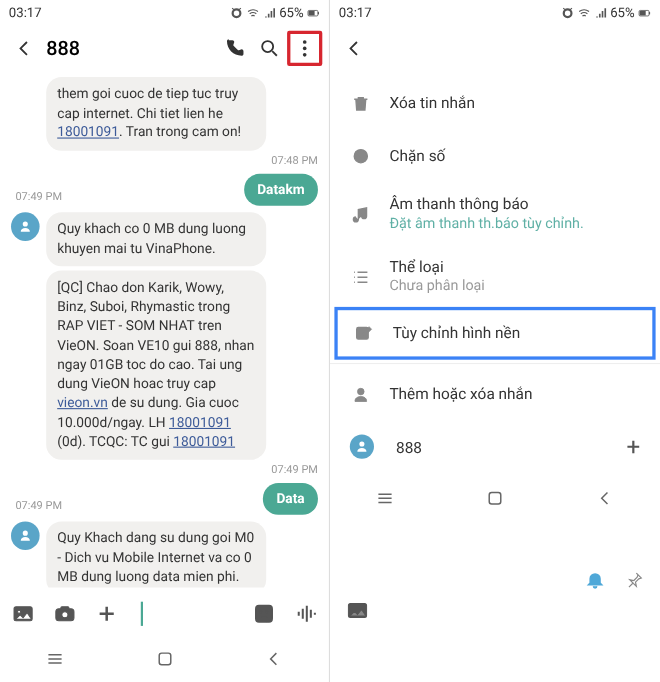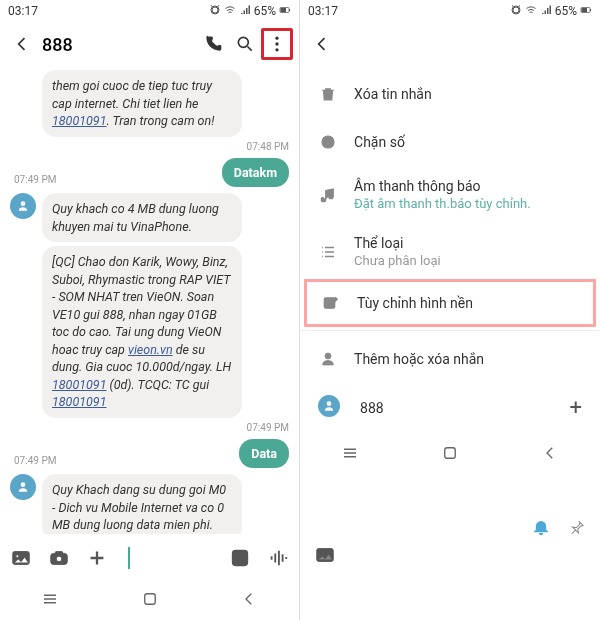--- a/index.html
+++ b/index.html
@@ -23,21 +23,21 @@
   
   .statusbar {
     height: 22px;
     display: flex;
     align-items: center;
     justify-content: space-between;
     padding: 0 8px;
     font-size: 12px;
     color: #333;
   }
-  .statusbar .right { display: flex; align-items: flex-start; gap: 3px; }
+  .statusbar .right { display: flex; align-items: flex-end; gap: 3px; }
   .statusbar svg { width: 12px; height: 12px; fill: #555; }
   .ico { display: inline-flex; }
   
   .header {
     height: 44px;
     display: flex;
     align-items: center;
     padding: 0 6px;
   }
   .hbtn {
@@ -55,21 +55,21 @@
   .highlight-red { border: 3px solid #d7262f; border-radius: 2px; }
   
   .messages {
     flex: 1;
     overflow: hidden;
     padding: 4px 10px 0 10px;
     font-size: 12.5px;
     color: #333;
   }
   .row { display: flex; margin-bottom: 4px; }
-  .row.in { align-items: center; font-style: italic; }
+  .row.in { align-items: center; }
   .avatar {
     width: 26px; height: 26px; border-radius: 50%;
     background: #5aa5c8;
     display: flex; align-items: center; justify-content: center;
     margin-right: 6px;
     flex-shrink: 0;
     align-self: flex-start;
   }
   .avatar svg { width: 14px; height: 14px; fill: #fff; }
   .avatar.small { width: 22px; height: 22px; }
@@ -136,21 +136,21 @@
     gap: 16px;
     min-height: 48px;
   }
   .menu-item.tall { flex-direction: row; }
   .menu-item .ms { flex:1; }
   .menu-item .sub { font-size: 13px; color: #5fb0a5; margin-top: 2px; }
   .menu-item .sub.gray { color: #999; }
   .menu-icon { width: 20px; display:flex; justify-content:center; }
   .menu-icon svg { width: 18px; height: 18px; fill: #888; stroke: #888; }
   .menu-sep { height: 1px; background: #eee; margin: 4px 0; }
-  .menu-item.hl { border: 3px solid #fca5a5; margin: -1px 4px; padding: 12px 14px; }
+  .menu-item.hl { border: 3px solid #3b82f6; margin: -1px 4px; padding: 12px 14px; }
   .contact-row {
     display: flex; align-items: center;
     padding: 12px 18px; gap: 14px;
   }
   .plus-btn { margin-left: auto; font-size: 22px; color: #555; }
   .bottom-right {
     position: absolute;
     bottom: 80px; right: 14px;
     display: flex; gap: 18px;
   }
@@ -234,21 +234,21 @@
       <span class="ts-inline">07:49 PM</span>
       <div class="bubble out">Datakm</div>
     </div>
 
     <div class="row in" style="margin-top:6px;">
       <div class="avatar">
           <svg viewBox="0 0 24 24">
             <path d="M12 12a4 4 0 10-4-4 4 4 0 004 4zm0 2c-4 0-7 2-7 5v1h14v-1c0-3-3-5-7-5z"></path>
           </svg>
         </div>
-      <div class="bubble">Quy khach co 4 MB dung luong khuyen mai tu VinaPhone.</div>
+      <div class="bubble">Quy khach co 0 MB dung luong khuyen mai tu VinaPhone.</div>
     </div>
     <div class="row in" style="margin-top:0;">
       <div class="bubble cont"><span>[QC] Chao don Karik, Wowy, Binz, Suboi, Rhymastic trong RAP VIET - SOM NHAT tren VieON. Soan VE10 gui 888, nhan ngay 01GB toc do cao. Tai ung dung VieON hoac truy cap </span><span class="link">vieon.vn</span><span> de su dung. Gia cuoc 10.000d/ngay. LH </span><span class="link">18001091</span><span> (0d). TCQC: TC gui </span><span class="link">18001091</span></div>
     </div>
     <div class="ts-row">
         <span>07:49 PM</span>
       </div>
 
     <div class="row outrow">
       <span class="ts-inline">07:49 PM</span>

